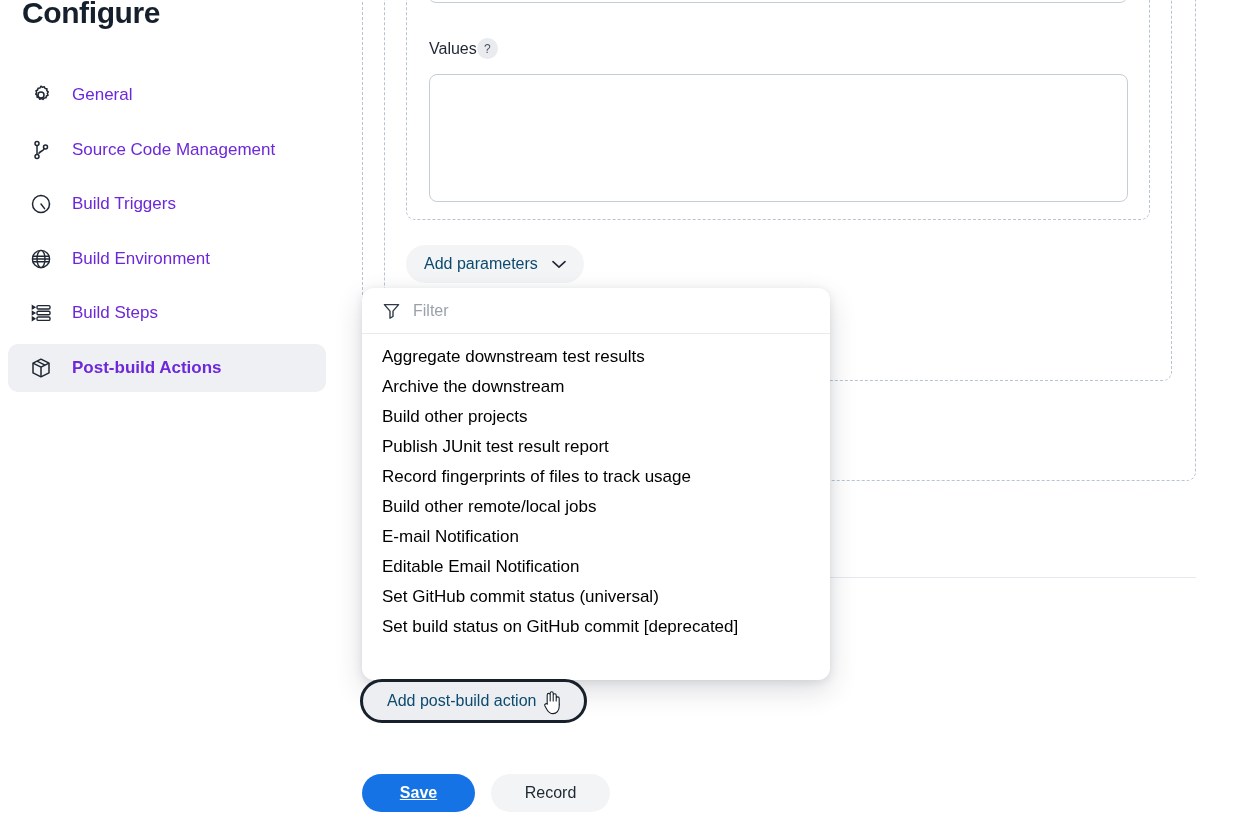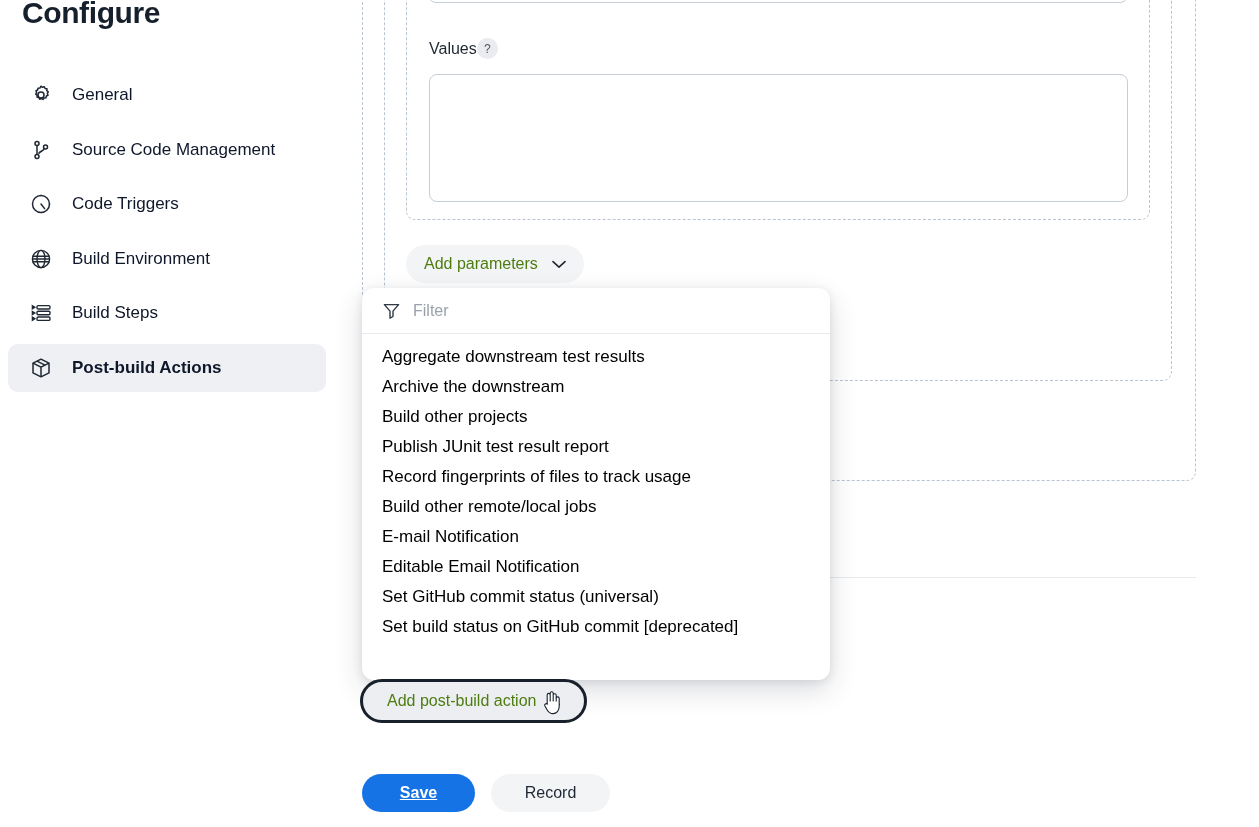--- a/index.html
+++ b/index.html
@@ -16,21 +16,21 @@
   
   #sidebar { position: absolute; left: 0; top: 0; width: 340px; height: 827px; background:#fff; }
   #page-title {
     position: absolute; left: 22px; top: -4px;
     font-size: 30px; font-weight: 700; letter-spacing: -0.4px; color:#16202c;
   }
   .nav-item {
     position: absolute; left: 8px; width: 318px; height: 48px;
     display: flex; align-items: center; gap: 18px;
     padding-left: 20px; border-radius: 10px;
-    font-size: 17px; color:#0f172a; cursor: pointer;
+    font-size: 17px; color:#6d28d9; cursor: pointer;
   }
   .nav-item .nav-ico { width: 26px; height: 26px; flex: 0 0 26px; display:flex; align-items:center; justify-content:center; }
   .nav-item .nav-ico svg { display:block; }
   .nav-item.active { background:#eef0f4; font-weight: 700; }
 
   
   .dashbox { position: absolute; border: 1.6px dashed #b9c4ce; border-radius: 9px; }
 
   
   #top-input-stub {
@@ -50,21 +50,21 @@
   }
   #values-textarea {
     position: absolute; left: 429px; top: 74px; width: 699px; height: 128px;
     border: 1.6px solid #c5ced6; border-radius: 8px; background:#fff;
   }
 
   .pill-btn {
     position: absolute; display:flex; align-items:center; gap: 14px;
     height: 38px; padding: 0 18px; border-radius: 19px;
     background:#f3f4f6; border: none; cursor: pointer;
-    font-size: 16px; color:#4d7c0f; font-family: inherit; justify-content: space-between;
+    font-size: 16px; color:#0c4a6e; font-family: inherit; justify-content: space-between;
   }
   .chev { width: 14px; height: 9px; flex: 0 0 14px; }
   .chev svg { display:block; }
 
   #add-parameters { left: 406px; top: 245px; }
 
   #add-postbuild {
     left: 360px; top: 679px;
     height: 44px; padding: 0 24px; border-radius: 22px;
     background:#eceef1; border: 3px solid #17202b;
@@ -149,21 +149,21 @@
     </div>
 
     <div class="nav-item" style="top:180px;">
       <span class="nav-ico">
         <svg width="24" height="24" viewBox="0 0 24 24" fill="none" stroke="#1f2733" stroke-width="1.5">
           <path d="M12 3.5a8.5 8.5 0 1 0 8.5 8.5" stroke-linecap="round"></path>
           <path d="M12 12l3.6 4.6" stroke-linecap="round"></path>
           <path d="M20.5 12A8.5 8.5 0 0 0 12 3.5" stroke-linecap="round"></path>
         </svg>
       </span>
-      <span>Code Triggers</span>
+      <span>Build Triggers</span>
     </div>
 
     <div class="nav-item" style="top:235px;">
       <span class="nav-ico">
         <svg width="24" height="24" viewBox="0 0 24 24" fill="none" stroke="#1f2733" stroke-width="1.4">
           <circle cx="12" cy="12" r="8.6"></circle>
           <ellipse cx="12" cy="12" rx="4" ry="8.6"></ellipse>
           <path d="M3.6 9.2h16.8M3.6 14.8h16.8M3.4 12h17.2"></path>
         </svg>
       </span>

